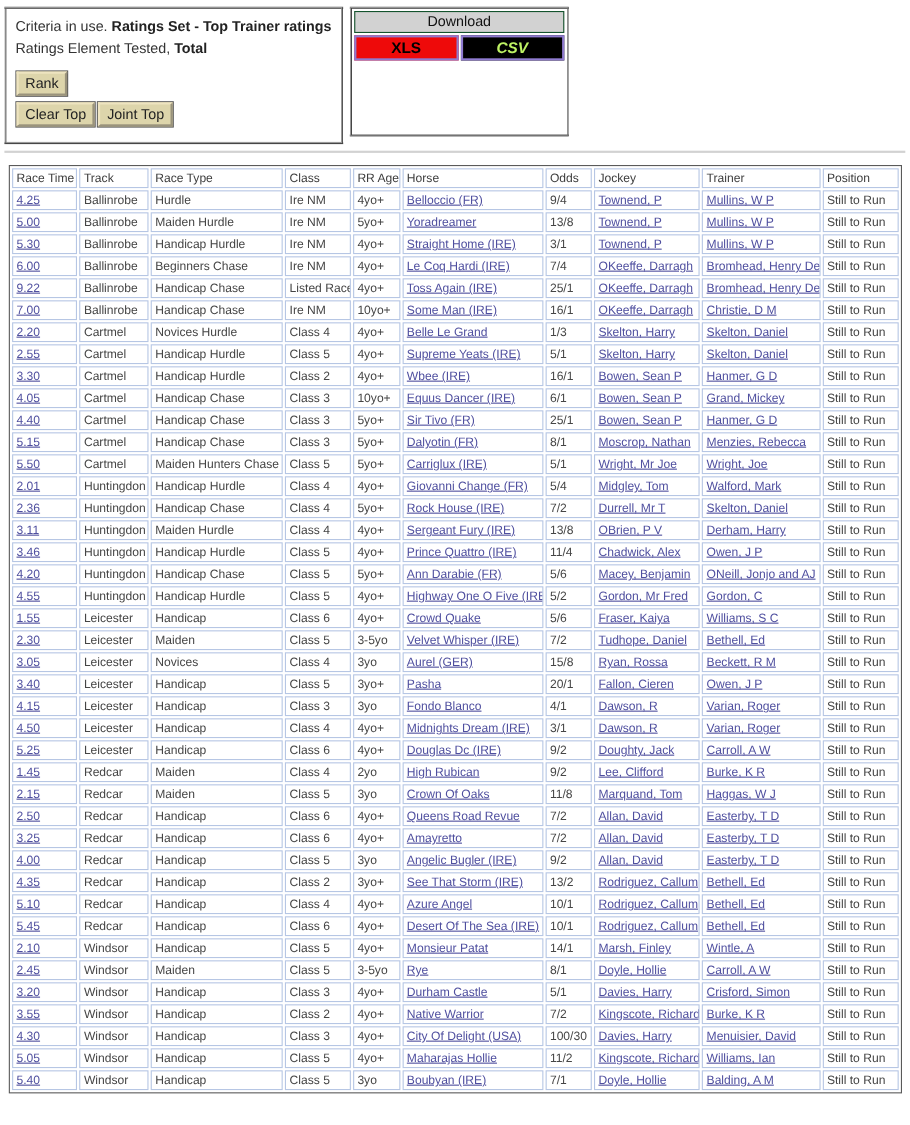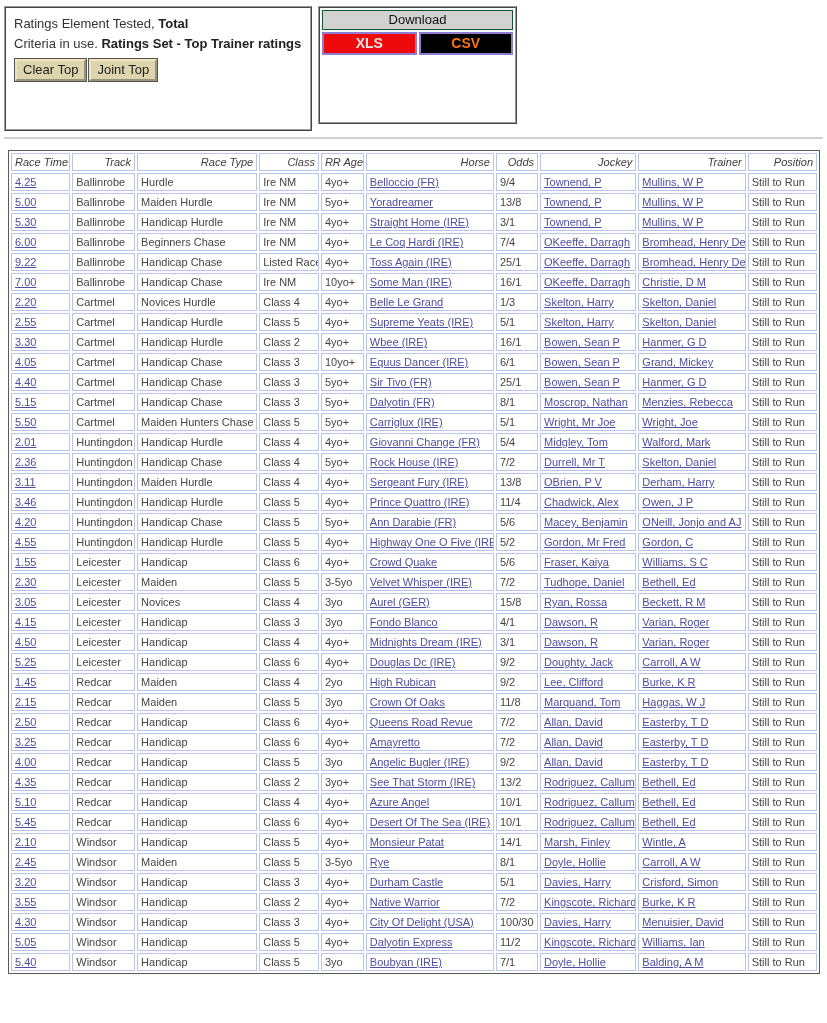--- a/index.html
+++ b/index.html
@@ -49,22 +49,22 @@
     cursor: pointer;
   }
   .dl-btn-row { display: flex; margin: 2px 2px 0 2px; }
   .dl-btn {
     flex: 1 1 50%;
     border: 2px solid #8f7bd0;
     font-size: 14px; font-weight: bold;
     text-align: center; padding: 1px 0 2px 0;
     cursor: pointer;
   }
-  .dl-xls { background: var(--xls-red, #ee0a0a); color: #e5e5e5; margin-right: 2px; }
-  .dl-csv { background: var(--csv-black, #000000); color: #f97316; }
+  .dl-xls { background: var(--xls-red, #ee0a0a); color: #000000; margin-right: 2px; }
+  .dl-csv { background: var(--csv-black, #000000); color: #bef264; font-style: italic; }
   .dl-space { flex: 1; }
 
   .divider {
     border: none;
     border-top: 2px solid #d2d2d2;
     margin: 6px 0 11px 0;
   }
 
   
   table.race-table {
@@ -80,21 +80,21 @@
     border: 1px solid var(--cell-border-blue, #b6c6e4);
     font-size: 11px;
     line-height: 12px;
     padding: 2px 3px;
     white-space: nowrap;
     overflow: hidden;
     color: #454545;
     font-weight: normal;
     text-align: left;
   }
-  .race-table th { text-align: right; color: #3d3d3d; font-style: italic; }
+  .race-table th { text-align: left; color: #3d3d3d; }
   .race-table a.lnk {
     color: var(--link-purple, #4f4f9f);
     text-decoration: underline;
     cursor: pointer;
   }
   col.c0 { width: 7.45%; }
   col.c1 { width: 7.9%; }
   col.c2 { width: 15.1%; }
   col.c3 { width: 7.5%; }
   col.c4 { width: 5.4%; }
@@ -103,22 +103,25 @@
   col.c7 { width: 12.1%; }
   col.c8 { width: 13.5%; }
   col.c9 { width: 8.7%; }
 </style>
 </head>
 <body>
 
 <div class="top-area">
 
   <div class="criteria-box">
+    <div class="criteria-line"><span>Criteria in use. </span><b>Ratings Set - Top Trainer ratings</b></div>
     <div class="criteria-line"><span>Ratings Element Tested, </span><b>Total</b></div>
-    <div class="criteria-line"><span>Criteria in use. </span><b>Ratings Set - Top Trainer ratings</b></div>
+    <div class="btn-row rank-row">
+      <span class="beige-btn">Rank</span>
+    </div>
     <div class="btn-row">
       <span class="beige-btn">Clear Top</span><span class="beige-btn">Joint Top</span>
     </div>
   </div>
 
   <div class="download-box">
     <div class="download-title">Download</div>
     <div class="dl-btn-row">
       <div class="dl-btn dl-xls">XLS</div>
       <div class="dl-btn dl-csv">CSV</div>
@@ -416,20 +419,32 @@
         <td>Novices</td>
         <td>Class 4</td>
         <td>3yo</td>
         <td><a class="lnk">Aurel (GER)</a></td>
         <td>15/8</td>
         <td><a class="lnk">Ryan, Rossa</a></td>
         <td><a class="lnk">Beckett, R M</a></td>
         <td>Still to Run</td>
       </tr>
       <tr>
+        <td><a class="lnk">3.40</a></td>
+        <td>Leicester</td>
+        <td>Handicap</td>
+        <td>Class 5</td>
+        <td>3yo+</td>
+        <td><a class="lnk">Pasha</a></td>
+        <td>20/1</td>
+        <td><a class="lnk">Fallon, Cieren</a></td>
+        <td><a class="lnk">Owen, J P</a></td>
+        <td>Still to Run</td>
+      </tr>
+      <tr>
         <td><a class="lnk">4.15</a></td>
         <td>Leicester</td>
         <td>Handicap</td>
         <td>Class 3</td>
         <td>3yo</td>
         <td><a class="lnk">Fondo Blanco</a></td>
         <td>4/1</td>
         <td><a class="lnk">Dawson, R</a></td>
         <td><a class="lnk">Varian, Roger</a></td>
         <td>Still to Run</td>
@@ -613,21 +628,21 @@
         <td><a class="lnk">Davies, Harry</a></td>
         <td><a class="lnk">Menuisier, David</a></td>
         <td>Still to Run</td>
       </tr>
       <tr>
         <td><a class="lnk">5.05</a></td>
         <td>Windsor</td>
         <td>Handicap</td>
         <td>Class 5</td>
         <td>4yo+</td>
-        <td><a class="lnk">Dalyotin Express</a></td>
+        <td><a class="lnk">Maharajas Hollie</a></td>
         <td>11/2</td>
         <td><a class="lnk">Kingscote, Richard</a></td>
         <td><a class="lnk">Williams, Ian</a></td>
         <td>Still to Run</td>
       </tr>
       <tr>
         <td><a class="lnk">5.40</a></td>
         <td>Windsor</td>
         <td>Handicap</td>
         <td>Class 5</td>

